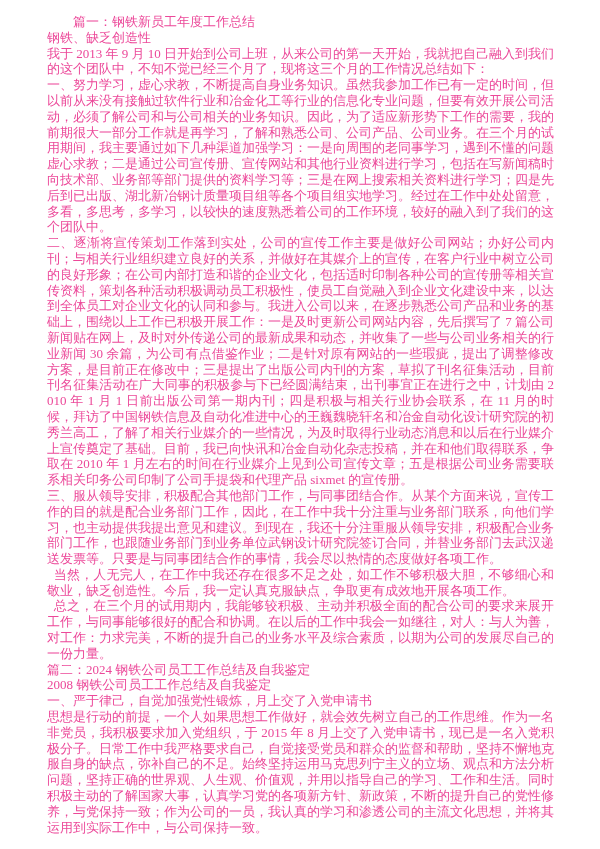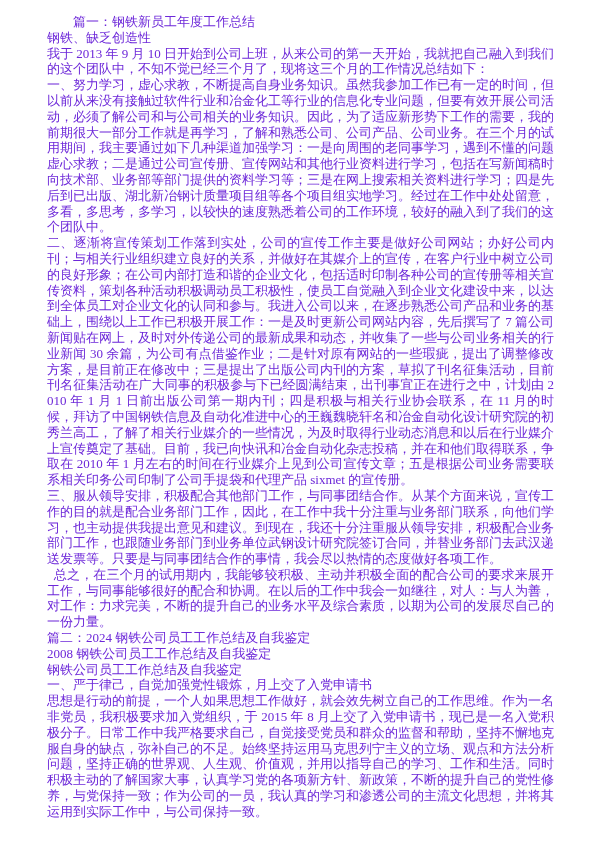--- a/index.html
+++ b/index.html
@@ -10,41 +10,41 @@
   .page {
     position: relative;
     width: 600px;
     height: 849px;
     box-sizing: border-box;
     padding: 14px 46px 8px 47px;
     background: #ffffff;
     font-family: "Liberation Serif", "DejaVu Serif", serif;
     font-size: 13px;
     line-height: 15.8px;
-    color: #6d28d9;
+    color: #ec4899;
     overflow: hidden;
   }
   .para {
     margin: 0;
     padding: 0;
     text-align: justify;
     white-space: pre-wrap;
     word-break: break-all;
   }
 </style>
 </head>
 <body>
 
 <div class="page">
   <p class="para">　　篇一：钢铁新员工年度工作总结</p>
   <p class="para">钢铁、缺乏创造性</p>
   <p class="para">我于 2013 年 9 月 10 日开始到公司上班，从来公司的第一天开始，我就把自己融入到我们的这个团队中，不知不觉已经三个月了，现将这三个月的工作情况总结如下：</p>
   <p class="para">一、努力学习，虚心求教，不断提高自身业务知识。虽然我参加工作已有一定的时间，但以前从来没有接触过软件行业和冶金化工等行业的信息化专业问题，但要有效开展公司活动，必须了解公司和与公司相关的业务知识。因此，为了适应新形势下工作的需要，我的前期很大一部分工作就是再学习，了解和熟悉公司、公司产品、公司业务。在三个月的试用期间，我主要通过如下几种渠道加强学习：一是向周围的老同事学习，遇到不懂的问题虚心求教；二是通过公司宣传册、宣传网站和其他行业资料进行学习，包括在写新闻稿时向技术部、业务部等部门提供的资料学习等；三是在网上搜索相关资料进行学习；四是先后到已出版、湖北新冶钢计质量项目组等各个项目组实地学习。经过在工作中处处留意，多看，多思考，多学习，以较快的速度熟悉着公司的工作环境，较好的融入到了我们的这个团队中。</p>
   <p class="para">二、逐渐将宣传策划工作落到实处，公司的宣传工作主要是做好公司网站；办好公司内刊；与相关行业组织建立良好的关系，并做好在其媒介上的宣传，在客户行业中树立公司的良好形象；在公司内部打造和谐的企业文化，包括适时印制各种公司的宣传册等相关宣传资料，策划各种活动积极调动员工积极性，使员工自觉融入到企业文化建设中来，以达到全体员工对企业文化的认同和参与。我进入公司以来，在逐步熟悉公司产品和业务的基础上，围绕以上工作已积极开展工作：一是及时更新公司网站内容，先后撰写了 7 篇公司新闻贴在网上，及时对外传递公司的最新成果和动态，并收集了一些与公司业务相关的行业新闻 30 余篇，为公司有点借鉴作业；二是针对原有网站的一些瑕疵，提出了调整修改方案，是目前正在修改中；三是提出了出版公司内刊的方案，草拟了刊名征集活动，目前刊名征集活动在广大同事的积极参与下已经圆满结束，出刊事宜正在进行之中，计划由 2010 年 1 月 1 日前出版公司第一期内刊；四是积极与相关行业协会联系，在 11 月的时候，拜访了中国钢铁信息及自动化准进中心的王巍魏晓轩名和冶金自动化设计研究院的初秀兰高工，了解了相关行业媒介的一些情况，为及时取得行业动态消息和以后在行业媒介上宣传奠定了基础。目前，我已向快讯和冶金自动化杂志投稿，并在和他们取得联系，争取在 2010 年 1 月左右的时间在行业媒介上见到公司宣传文章；五是根据公司业务需要联系相关印务公司印制了公司手提袋和代理产品 sixmet 的宣传册。</p>
   <p class="para">三、服从领导安排，积极配合其他部门工作，与同事团结合作。从某个方面来说，宣传工作的目的就是配合业务部门工作，因此，在工作中我十分注重与业务部门联系，向他们学习，也主动提供我提出意见和建议。到现在，我还十分注重服从领导安排，积极配合业务部门工作，也跟随业务部门到业务单位武钢设计研究院签订合同，并替业务部门去武汉递送发票等。只要是与同事团结合作的事情，我会尽以热情的态度做好各项工作。</p>
+  <p class="para">  当然，人无完人，在工作中我还存在很多不足之处，如工作不够积极大胆，不够细心和敬业，缺乏创造性。今后，我一定认真克服缺点，争取更有成效地开展各项工作。</p>
   <p class="para">  总之，在三个月的试用期内，我能够较积极、主动并积极全面的配合公司的要求来展开工作，与同事能够很好的配合和协调。在以后的工作中我会一如继往，对人：与人为善，对工作：力求完美，不断的提升自己的业务水平及综合素质，以期为公司的发展尽自己的一份力量。</p>
   <p class="para">篇二：2024 钢铁公司员工工作总结及自我鉴定</p>
   <p class="para">2008 钢铁公司员工工作总结及自我鉴定</p>
-  <p class="para">钢铁公司员工工作总结及自我鉴定</p>
   <p class="para">一、严于律己，自觉加强党性锻炼，月上交了入党申请书</p>
   <p class="para">思想是行动的前提，一个人如果思想工作做好，就会效先树立自己的工作思维。作为一名非党员，我积极要求加入党组织，于 2015 年 8 月上交了入党申请书，现已是一名入党积极分子。日常工作中我严格要求自己，自觉接受党员和群众的监督和帮助，坚持不懈地克服自身的缺点，弥补自己的不足。始终坚持运用马克思列宁主义的立场、观点和方法分析问题，坚持正确的世界观、人生观、价值观，并用以指导自己的学习、工作和生活。同时积极主动的了解国家大事，认真学习党的各项新方针、新政策，不断的提升自己的党性修养，与党保持一致；作为公司的一员，我认真的学习和渗透公司的主流文化思想，并将其运用到实际工作中，与公司保持一致。</p>
 
 </div>
 
 </body></html>

